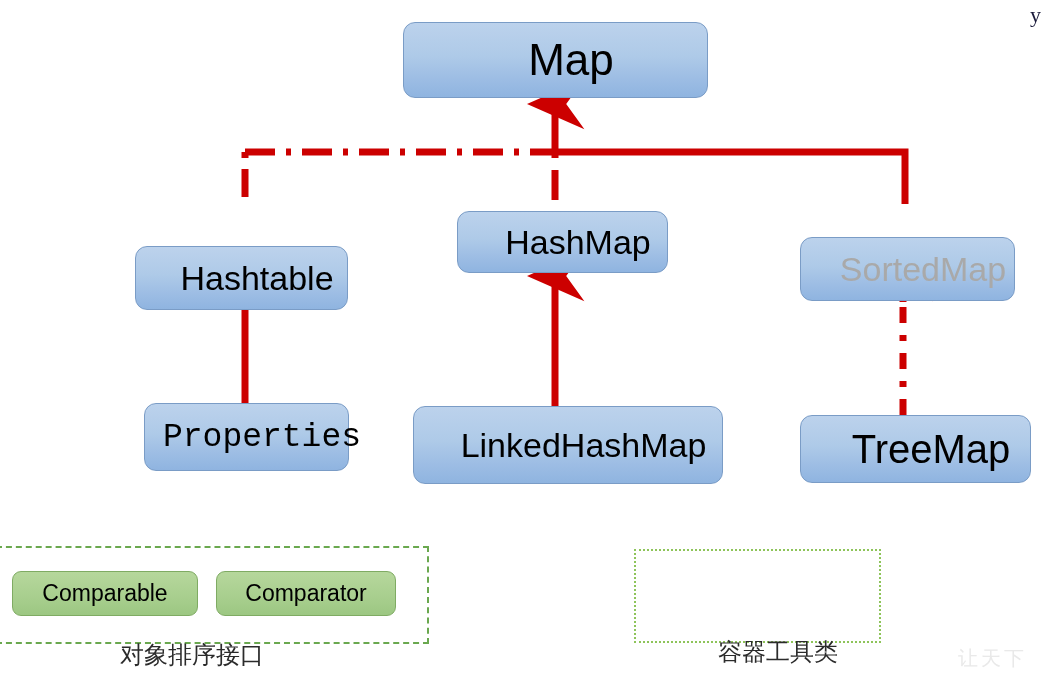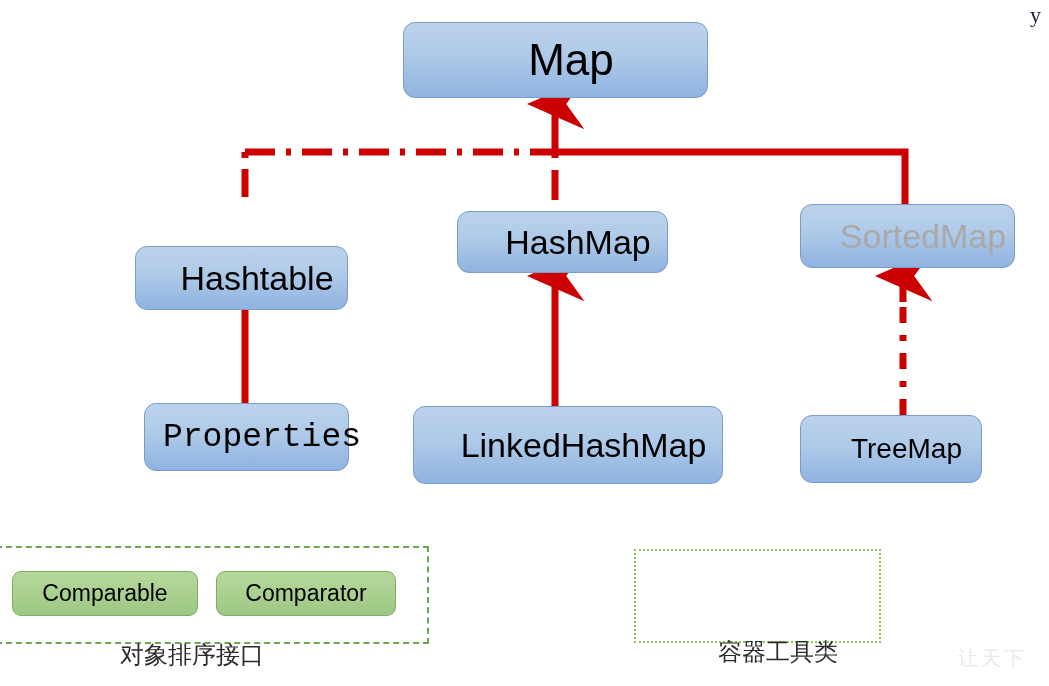--- a/index.html
+++ b/index.html
@@ -24,21 +24,21 @@
     border: 1px solid #7a9cc6;
     background: linear-gradient(to bottom, #bcd2ec 0%, #aecae8 45%, #9dbde4 75%, #8fb4e0 100%);
     display: flex;
     align-items: center;
     justify-content: center;
     color: #000000;
     white-space: nowrap;
     z-index: 5;
     padding-left: 31px;
   }
-  .node.faded { color: #a9a9a9; }
+  .node.faded { color: #a9a9a9; margin-top: 33px; }
 
   
   .conn {
     position: absolute;
     z-index: 3;
   }
   .conn svg { display: block; overflow: visible; }
 
   
   .group {
@@ -169,21 +169,21 @@
   </div>
 
   <div class="node" style="left:144px; top:403px; width:205px; height:68px; font-size:33px;font-family:Liberation Mono, monospace;">
     <span>Properties</span>
   </div>
 
   <div class="node" style="left:413px; top:406px; width:310px; height:78px; font-size:34px;">
     <span>LinkedHashMap</span>
   </div>
 
-  <div class="node" style="left:800px; top:415px; width:182px; height:68px; font-size:28px;">
+  <div class="node" style="left:800px; top:415px; width:231px; height:68px; font-size:40px;">
     <span>TreeMap</span>
   </div>
 
   <div class="group dashed" style="left:-4px; top:546px; width:433px; height:98px;"></div>
 
   <div class="chip-green" style="left:12px; top:571px; width:186px; height:45px; font-size:23px;align-items:center;">
     <span>Comparable</span>
   </div>
 
   <div class="chip-green" style="left:216px; top:571px; width:180px; height:45px; font-size:23px;">

